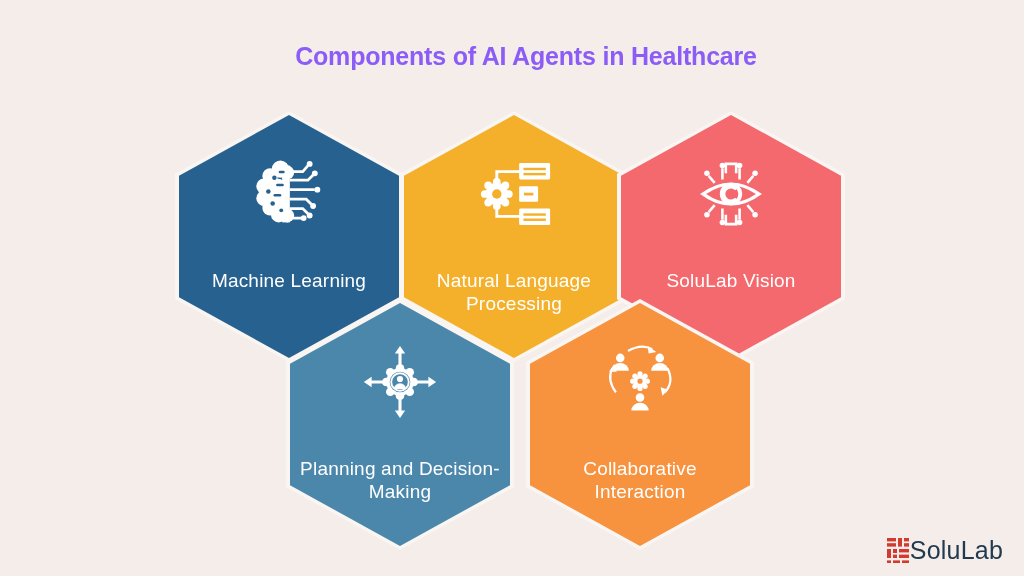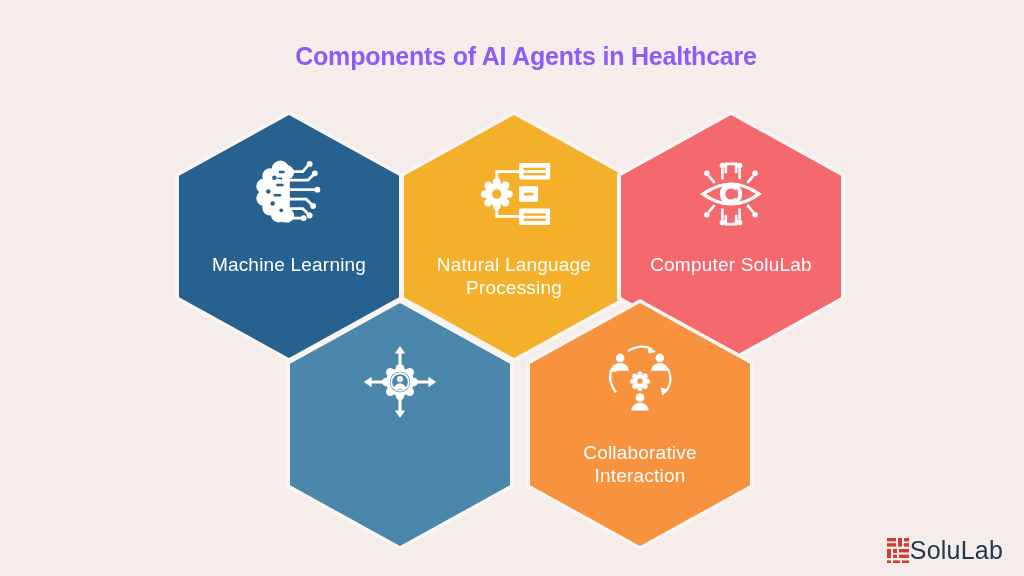--- a/index.html
+++ b/index.html
@@ -38,20 +38,21 @@
   }
 
   .hex-inner {
     width: 220px;
     height: 243px;
     background: var(--c, #888);
     clip-path: polygon(50% 0%, 100% 25%, 100% 75%, 50% 100%, 0% 75%, 0% 25%);
     display: flex;
     flex-direction: column;
     align-items: center;
+    gap: 16px;
   }
 
   .hex-icon {
     margin-top: 36px;
     width: 86px;
     height: 86px;
     flex: none;
   }
 
   .hex-label {
@@ -194,21 +195,21 @@
             <circle cx="40" cy="83" r="3.2"></circle>
           <circle cx="60" cy="83" r="3.2"></circle>
             <circle cx="78" cy="74" r="3.2"></circle>
         </g>
         <path d="M14,50 Q50,23 86,50 Q50,77 14,50 Z" fill="#fff"></path>
         <path d="M21,50 Q50,30 79,50 Q50,70 21,50 Z" fill="var(--c)"></path>
         <circle cx="50" cy="50" r="13" fill="#fff"></circle>
         <circle cx="50" cy="50" r="8.5" fill="var(--c)"></circle>
         <path d="M56,44.5 A8.2,8.2 0 1 0 56,55.5" stroke="#fff" stroke-width="3.4" fill="none"></path>
       </svg>
-      <div class="hex-label">Computer SoluLab</div>
+      <div class="hex-label">SoluLab Vision</div>
     </div>
   </div>
 
   <div class="hex-outer" style="left: 286px; top: 299px; --c: #4B87AA;">
     <div class="hex-inner" style="--c: #4B87AA;">
       <svg class="hex-icon" viewBox="0 0 100 100">
         <g stroke="#fff" stroke-width="3.6" fill="none">
           <line x1="50" y1="30" x2="50" y2="15"></line>
           <line x1="50" y1="70" x2="50" y2="85"></line>
           <line x1="30" y1="50" x2="15" y2="50"></line>
@@ -231,20 +232,21 @@
             <circle r="16"></circle>
           </g>
         </g>
         <circle cx="50" cy="50" r="12" fill="var(--c)"></circle>
         <circle cx="50" cy="50" r="10.2" fill="none" stroke="#fff" stroke-width="2.2"></circle>
         <g fill="#fff">
           <circle cx="50" cy="46.5" r="3.6"></circle>
           <path d="M43,58 a7,6.5 0 0 1 14,0 z"></path>
         </g>
       </svg>
+      <div class="hex-label">Planning and Decision-Making</div>
     </div>
   </div>
 
   <div class="hex-outer" style="left: 507px; top: 299px; margin-left: 19px; --c: #F7923E;">
     <div class="hex-inner" style="--c: #F7923E;">
       <svg class="hex-icon" viewBox="0 0 100 100">
         <g fill="#fff">
           <circle cx="27" cy="22" r="5"></circle>
           <path d="M17,37 a10,9 0 0 1 20,0 z"></path>
           <circle cx="73" cy="22" r="5"></circle>

